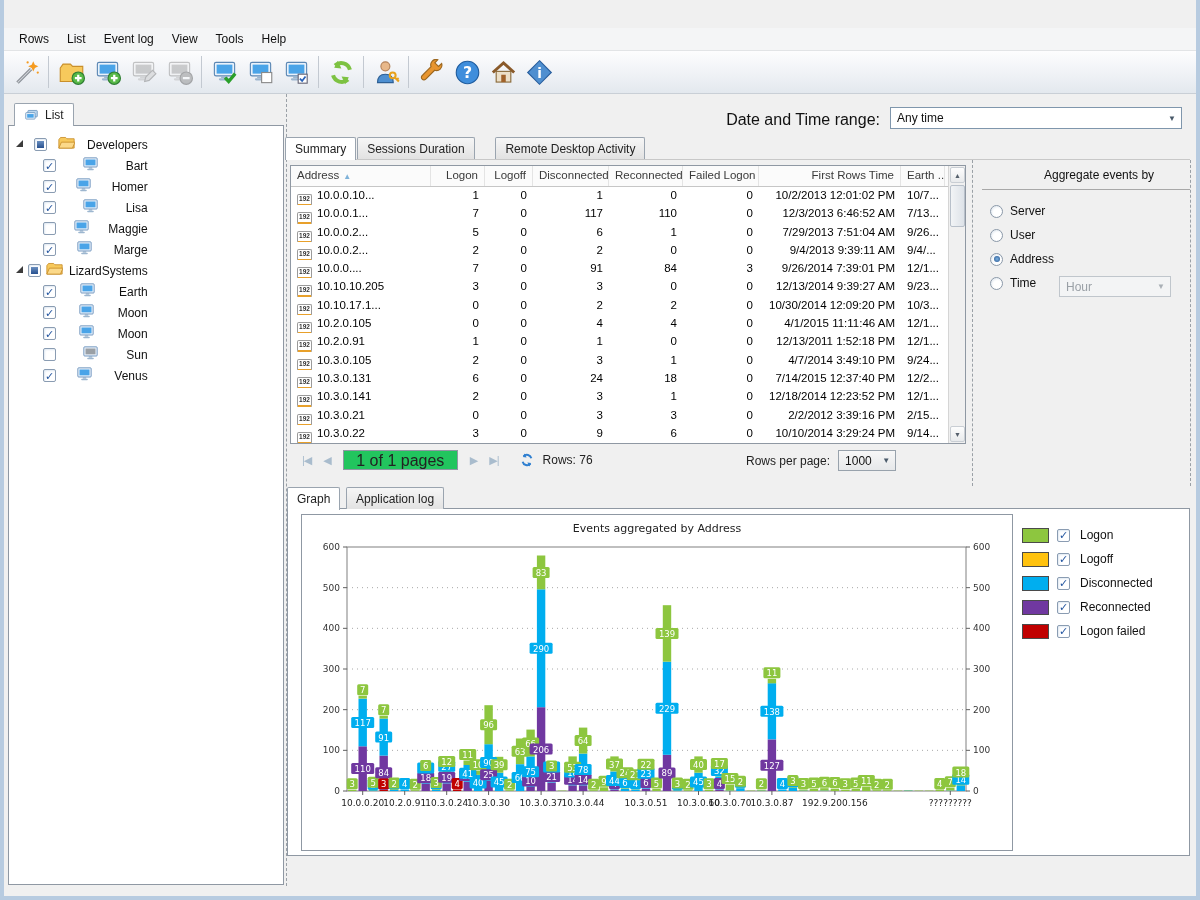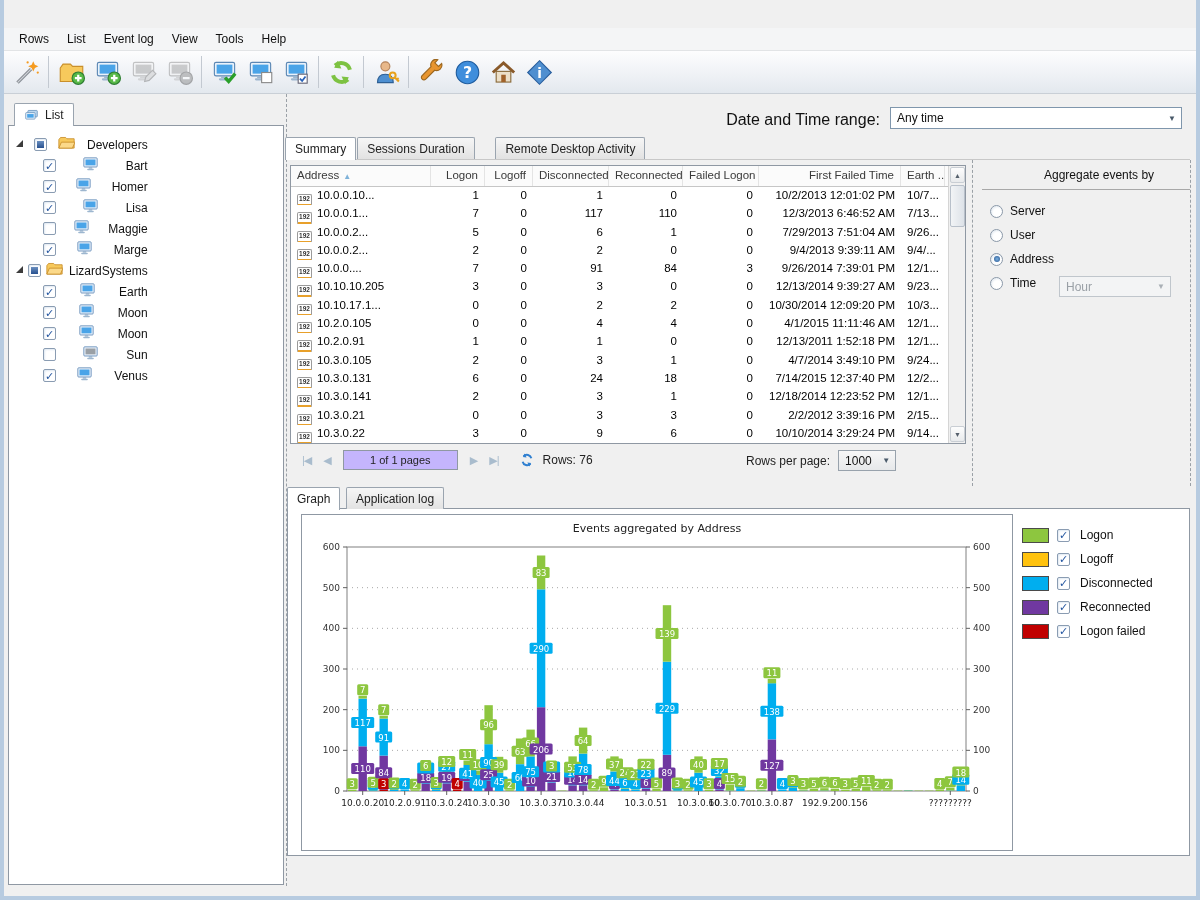--- a/index.html
+++ b/index.html
@@ -66,22 +66,22 @@
             border-bottom:3px solid #e8a02a; vertical-align:-2px; margin-right:5px; }
   
   .scroll { position:absolute; width:17px; background:#f0f0f0; border-left:1px solid #d5d5d5; }
   .sbtn { position:absolute; left:1px; width:15px; height:16px; background:linear-gradient(#fdfdfd,#e8eaec);
           border:1px solid #c9ced4; border-radius:2px; font-size:7px; color:#55606c; text-align:center; line-height:15px; }
   .sthumb { position:absolute; left:1px; width:15px; height:42px; background:linear-gradient(90deg,#f2f4f6,#dde2e8);
             border:1px solid #b8c0ca; border-radius:2px; }
   
   .pag { position:absolute; display:flex; align-items:center; font-size:12px; color:#222; }
   .pagnav { color:#a9bccd; font-size:11px; padding:0 6px; letter-spacing:-1px; }
-  .pagebox { width:115px; height:20px; background:#c4b5fd; border:1px solid #8f98a3; text-align:center;
-             font-size:11px; line-height:19px; margin:0 6px; }
+  .pagebox { width:115px; height:20px; background:#22c55e; border:1px solid #8f98a3; text-align:center;
+             font-size:16px; line-height:19px; margin:0 6px; }
   
   .agg-title { position:absolute; font-size:12px; color:#111; }
   .agg-hr { position:absolute; border-top:1px solid #a8a8a8; width:208px; }
   .radio-row { position:absolute; display:flex; align-items:center; font-size:12px; color:#111; }
   .radio { width:13px; height:13px; border:1px solid #8a98a8; border-radius:50%; background:#fff; margin-right:7px;
            display:flex; align-items:center; justify-content:center; box-shadow:inset 1px 1px 2px #e4ebf2; }
   .radio .dot { width:6px; height:6px; border-radius:50%; background:radial-gradient(#7db2e0,#20508e); }
   .dash-v { position:absolute; width:0; border-left:1px dashed #9aa0a6; }
   .tabs-underline { position:absolute; border-top:1px solid #c8c8c8; }
   
@@ -389,21 +389,21 @@
 
     <div class="panelbox" style="left:286px;top:71px;width:676px;height:279px">
       <div id="tbl" style="position:absolute;left:0;top:0;right:17px;bottom:0;overflow:hidden">
           <div class="tbl-head">
             <div class="tbl-hcell" style="width: 140px;">Address<span class="sortarr">▲</span></div>
             <div class="tbl-hcell r" style="width: 54px;">Logon</div>
             <div class="tbl-hcell r" style="width: 48px;">Logoff</div>
             <div class="tbl-hcell r" style="width: 76px;">Disconnected</div>
             <div class="tbl-hcell r" style="width: 74px;">Reconnected</div>
             <div class="tbl-hcell r" style="width: 76px;">Failed Logon</div>
-            <div class="tbl-hcell r" style="width: 142px;">First Failed Time</div>
+            <div class="tbl-hcell r" style="width: 142px;">First Rows Time</div>
             <div class="tbl-hcell" style="width: 44px;">Earth ...</div>
           </div>
           <div class="tbl-row">
             <div class="tbl-cell" style="width: 140px;"><span class="ipicon">192</span>10.0.0.10...</div>
             <div class="tbl-cell r" style="width: 54px;">1</div>
             <div class="tbl-cell r" style="width: 48px;">0</div>
             <div class="tbl-cell r" style="width: 76px;">1</div>
             <div class="tbl-cell r" style="width: 74px;">0</div>
             <div class="tbl-cell r" style="width: 76px;">0</div>
             <div class="tbl-cell r" style="width: 142px;">10/2/2013 12:01:02 PM</div>

